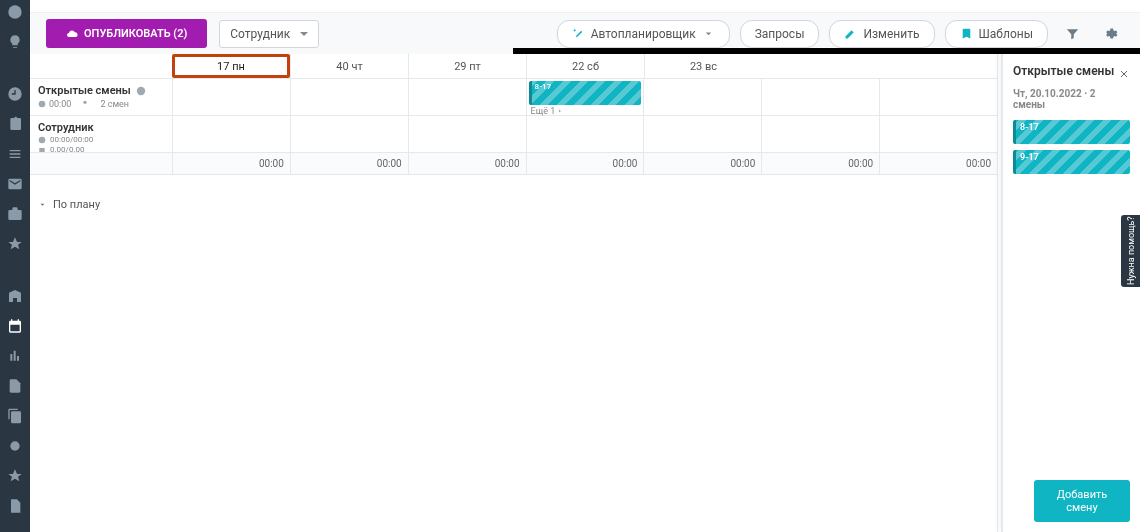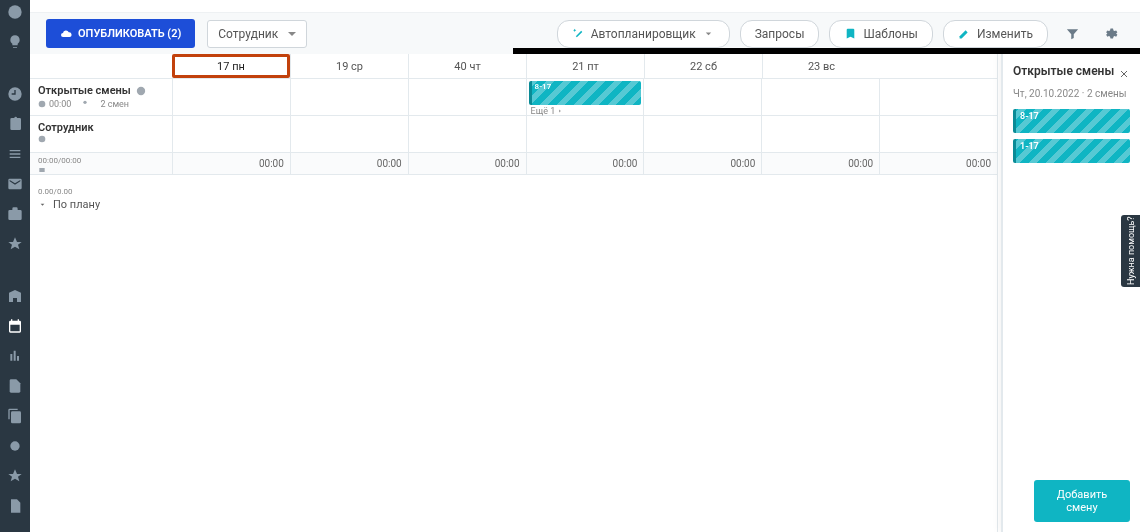--- a/index.html
+++ b/index.html
@@ -6,21 +6,21 @@
   body { width: 1140px; height: 532px; background: #fff; overflow: hidden; position: relative; }
 
   
   .icon-rail { position: absolute; left: 0; top: 0; width: 30px; height: 532px; background: #2a3742; display: flex; flex-direction: column; align-items: center; padding-top: 4px; gap: 14px; }
   .icon-rail .ico { width: 16px; height: 16px; fill: #8a9aa8; cursor: pointer; }
   .icon-rail .sep { height: 1px; width: 18px; background: #3d4a55; margin: 4px 0; }
   .icon-rail .ico.active { fill: #fff; }
 
   
   .toolbar { position: absolute; left: 30px; top: 12px; right: 0; height: 42px; background: #f7f9fa; display: flex; align-items: center; padding: 0 16px; gap: 12px; border-top: 1px solid #eef1f3; }
-  .btn-primary { background: #1d4ed8; color: #fff; border: none; border-radius: 3px; padding: 8px 14px; font-size: 11px; font-weight: 600; display: flex; align-items: center; gap: 6px; cursor: pointer; }
+  .btn-primary { background: #a21caf; color: #fff; border: none; border-radius: 3px; padding: 8px 20px; font-size: 11px; font-weight: 600; display: flex; align-items: center; gap: 6px; cursor: pointer; }
   .btn-primary svg { width: 12px; height: 12px; fill: #fff; }
   .dropdown { background: #fff; border: 1px solid #d0d6db; border-radius: 3px; padding: 6px 28px 6px 10px; font-size: 12px; color: #555; cursor: pointer; position: relative; }
   .dropdown::after { content: ""; position: absolute; right: 10px; top: 50%; width: 0; height: 0; border-left: 4px solid transparent; border-right: 4px solid transparent; border-top: 4px solid #888; transform: translateY(-50%); }
   .toolbar-right { margin-left: auto; display: flex; align-items: center; gap: 10px; }
   .btn-outline { background: #fff; border: 1px solid #d0d6db; border-radius: 12px; padding: 6px 14px; font-size: 12px; color: #555; display: flex; align-items: center; gap: 6px; cursor: pointer; }
   .btn-outline svg { width: 13px; height: 13px; fill: #0fb5c3; }
   .icon-btn { width: 28px; height: 28px; display: flex; align-items: center; justify-content: center; cursor: pointer; }
   .icon-btn svg { width: 15px; height: 15px; fill: #6b7b88; }
 
   
@@ -37,35 +37,35 @@
   .osr-sub { font-size: 9px; color: #888; display: flex; align-items: center; gap: 10px; margin-top: 2px; }
   .osr-sub svg { width: 8px; height: 8px; fill: #a0a8b0; }
   .shift-cell { width: 118px; border-left: 1px solid #e3e9ed; position: relative; }
   .shift-block { position: absolute; left: 2px; right: 2px; top: 2px; height: 24px; background: repeating-linear-gradient(-45deg, #0fb5c3, #0fb5c3 6px, #56c9d4 6px, #56c9d4 12px); border-left: 3px solid #0a8b96; border-radius: 2px; font-size: 8px; color: #fff; padding: 1px 3px; font-weight: 600; }
   .more-link { position: absolute; left: 4px; bottom: -12px; font-size: 9px; color: #888; display: flex; align-items: center; gap: 2px; }
   .more-link svg { width: 6px; height: 6px; fill: #888; }
 
   .employee-row { display: flex; height: 37px; border-bottom: 1px solid #e3e9ed; }
   .employee-row .row-label { padding: 5px 8px; }
   .emp-title { font-size: 11px; font-weight: 600; color: #333; }
-  .emp-sub { font-size: 8px; color: #888; display: flex; gap: 13px; margin-top: 1px; flex-direction: column; }
+  .emp-sub { font-size: 8px; color: #888; display: flex; align-items: center; gap: 4px; margin-top: 1px; }
   .emp-sub svg { width: 8px; height: 8px; fill: #a0a8b0; }
 
   .plan-row { display: flex; height: 22px; border-bottom: 1px solid #e3e9ed; background: #fafbfc; }
   .plan-row .row-label { padding: 3px 8px; font-size: 11px; color: #555; display: flex; align-items: center; gap: 6px; margin-top: 48px; }
   .plan-row .row-label svg { width: 9px; height: 9px; fill: #666; }
   .plan-cell { width: 118px; border-left: 1px solid #e3e9ed; display: flex; align-items: center; justify-content: flex-end; padding-right: 6px; font-size: 10px; color: #666; }
 
   
   .side-panel { position: absolute; right: 0; top: 54px; width: 139px; height: 478px; background: #fff; border-left: 2px solid #e3e9ed; box-shadow: -2px 0 8px rgba(0,0,0,0.05); display: flex; flex-direction: column; }
   .sp-header { padding: 10px 10px; display: flex; align-items: center; justify-content: space-between; }
   .sp-title { font-size: 12px; font-weight: 600; color: #333; }
   .sp-close { width: 12px; height: 12px; cursor: pointer; }
   .sp-close svg { width: 12px; height: 12px; fill: #666; }
-  .sp-date { padding: 0 10px; font-size: 10px; color: #888; }
+  .sp-date { padding: 0 10px; font-size: 10px; color: #888; font-weight: bold; }
   .sp-shifts { padding: 10px; display: flex; flex-direction: column; gap: 6px; }
   .sp-shift { height: 24px; background: repeating-linear-gradient(-45deg, #0fb5c3, #0fb5c3 6px, #56c9d4 6px, #56c9d4 12px); border-left: 3px solid #0a8b96; border-radius: 2px; font-size: 9px; color: #fff; padding: 2px 4px; font-weight: 600; }
   .sp-footer { margin-top: auto; padding: 10px; margin-left: 21px; }
   .sp-add-btn { width: 100%; background: #0fb5c3; color: #fff; border: none; border-radius: 3px; padding: 8px; font-size: 11px; cursor: pointer; }
 
   
   .help-tab { position: absolute; right: 0; top: 215px; width: 19px; height: 72px; background: #2a3742; color: #fff; font-size: 9px; display: flex; align-items: center; justify-content: center; writing-mode: vertical-rl; transform: rotate(180deg); cursor: pointer; border-radius: 0 3px 3px 0; }
   .topdark { position: absolute; left: 513px; top: 48px; width: 627px; height: 6px; background: #000; }
 </style>
 </head>
@@ -144,29 +144,29 @@
       <span>Автопланировщик</span>
       <svg viewBox="0 0 24 24" style="fill:#888">
           <path d="M7 10l5 5 5-5z"></path>
         </svg>
     </button>
     <button class="btn-outline">
       <span>Запросы</span>
     </button>
     <button class="btn-outline">
       <svg viewBox="0 0 24 24">
-          <path d="M17 3H7a2 2 0 00-2 2v16l7-3 7 3V5a2 2 0 00-2-2z"></path>
-        </svg>
-      <span>Шаблоны</span>
+          <path d="M3 17.25V21h3.75L17.81 9.94l-3.75-3.75L3 17.25z"></path>
+        </svg>
+      <span>Изменить</span>
     </button>
     <button class="btn-outline">
       <svg viewBox="0 0 24 24">
-          <path d="M3 17.25V21h3.75L17.81 9.94l-3.75-3.75L3 17.25z"></path>
-        </svg>
-      <span>Изменить</span>
+          <path d="M17 3H7a2 2 0 00-2 2v16l7-3 7 3V5a2 2 0 00-2-2z"></path>
+        </svg>
+      <span>Шаблоны</span>
     </button>
     <span class="icon-btn">
         <svg viewBox="0 0 24 24">
           <path d="M3 5h18l-7 8v6l-4 2v-8z"></path>
         </svg>
       </span>
     <span class="icon-btn">
         <svg viewBox="0 0 24 24">
           <path d="M12 8a4 4 0 100 8 4 4 0 000-8zm9 4l2-2-2-3-2.5 1a7 7 0 00-1.7-1L16 4h-4l-.8 3a7 7 0 00-1.7 1L7 7 5 10l2 2-2 2 2 3 2.5-1a7 7 0 001.7 1l.8 3h4l.8-3a7 7 0 001.7-1l2.5 1 2-3-2-2z"></path>
         </svg>
@@ -177,27 +177,24 @@
 <div class="topdark"></div>
 
 <div class="main">
 
   <div class="day-header-row">
     <div class="row-label"></div>
     <div class="day-cell selected">
         <span>17 пн</span>
       </div>
     <div class="day-cell">
-        <span>19 ср</span>
+        <span>40 чт</span>
       </div>
     <div class="day-cell">
-        <span>40 чт</span>
-      </div>
-    <div class="day-cell">
-        <span>21 пт</span>
+        <span>29 пт</span>
       </div>
     <div class="day-cell">
         <span>22 сб</span>
       </div>
     <div class="day-cell">
         <span>23 вс</span>
       </div>
   </div>
 
   <div class="open-shifts-row">
@@ -299,21 +296,21 @@
 <div class="side-panel">
   <div class="sp-header">
     <span class="sp-title">Открытые смены</span>
     <span class="sp-close"><svg viewBox="0 0 24 24">
           <path d="M18 6L6 18M6 6l12 12" stroke="#666" stroke-width="2"></path>
         </svg></span>
   </div>
   <div class="sp-date">Чт, 20.10.2022 · 2 смены</div>
   <div class="sp-shifts">
     <div class="sp-shift"><span>8-17</span></div>
-    <div class="sp-shift"><span>1-17</span></div>
+    <div class="sp-shift"><span>9-17</span></div>
   </div>
   <div class="sp-footer">
     <button class="sp-add-btn"><span>Добавить смену</span></button>
   </div>
 </div>
 
 <div class="help-tab">
     <span>Нужна помощь?</span>
   </div>
 

